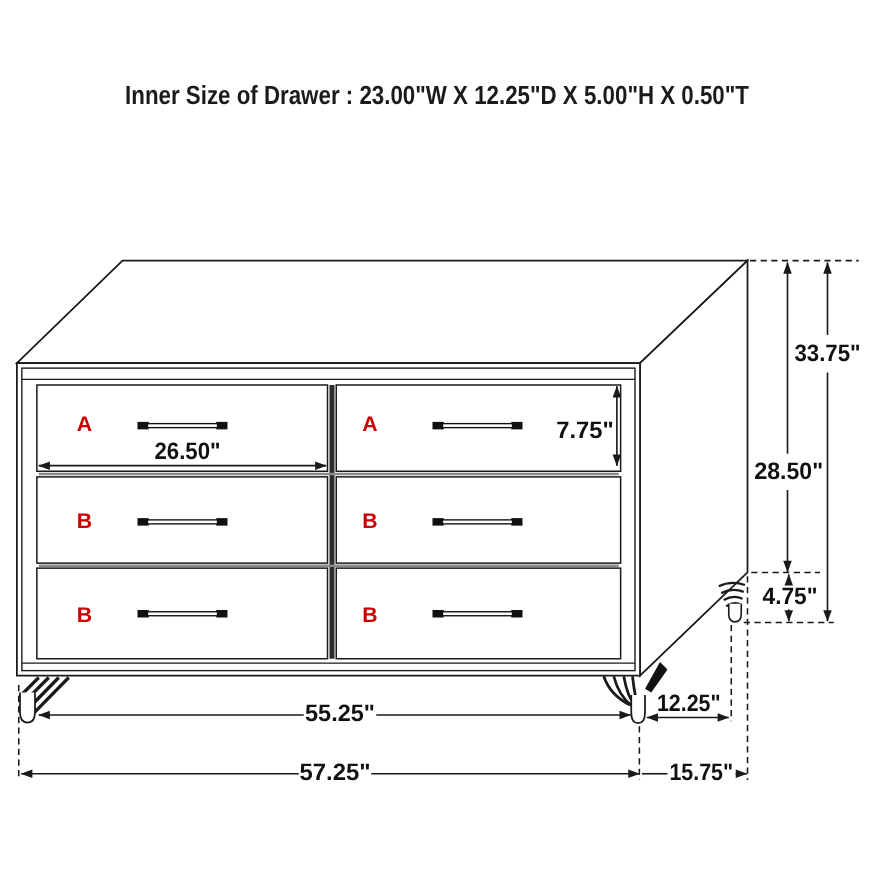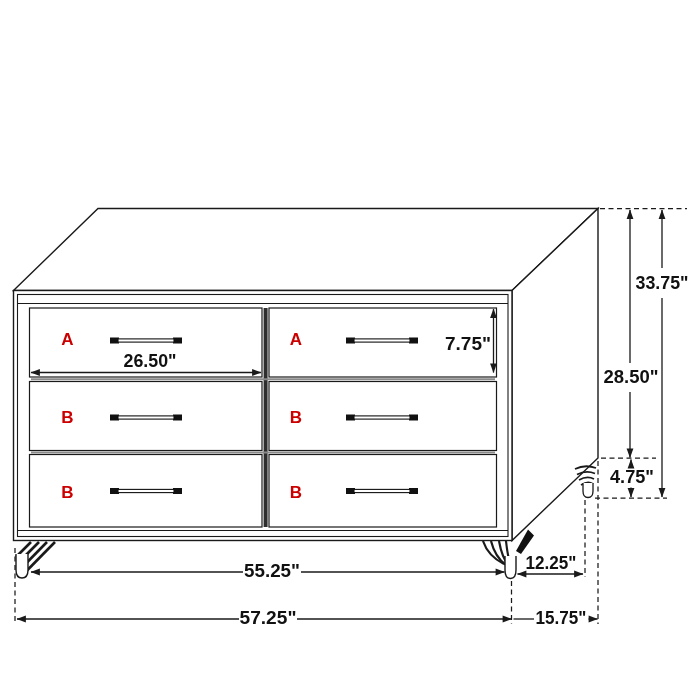--- a/index.html
+++ b/index.html
@@ -24,20 +24,23 @@
   svg text.ltr{
     font-family:"Liberation Sans", sans-serif;
     font-size:17px;font-weight:bold;fill:#cc0000;
   }
 </style>
 </head>
 <body>
 
 <div id="stage">
 
+  <div id="hdr">
+    <span class="t">Inner Size of Drawer : 23.00"W X 12.25"D X 5.00"H X 0.50"T</span>
+  </div>
 
   <svg width="700" height="700" viewBox="0 0 700 700">
     <defs>
       <marker id="ah" viewBox="0 0 10 8" refX="9.2" refY="4" markerWidth="10" markerHeight="8" orient="auto-start-reverse" markerUnits="userSpaceOnUse">
         <path d="M0.3,0.6 L9.6,4 L0.3,7.4 Z" fill="#1a1a1a"></path>
       </marker>
     </defs>
 
     <g stroke="#1a1a1a" fill="none">
 

